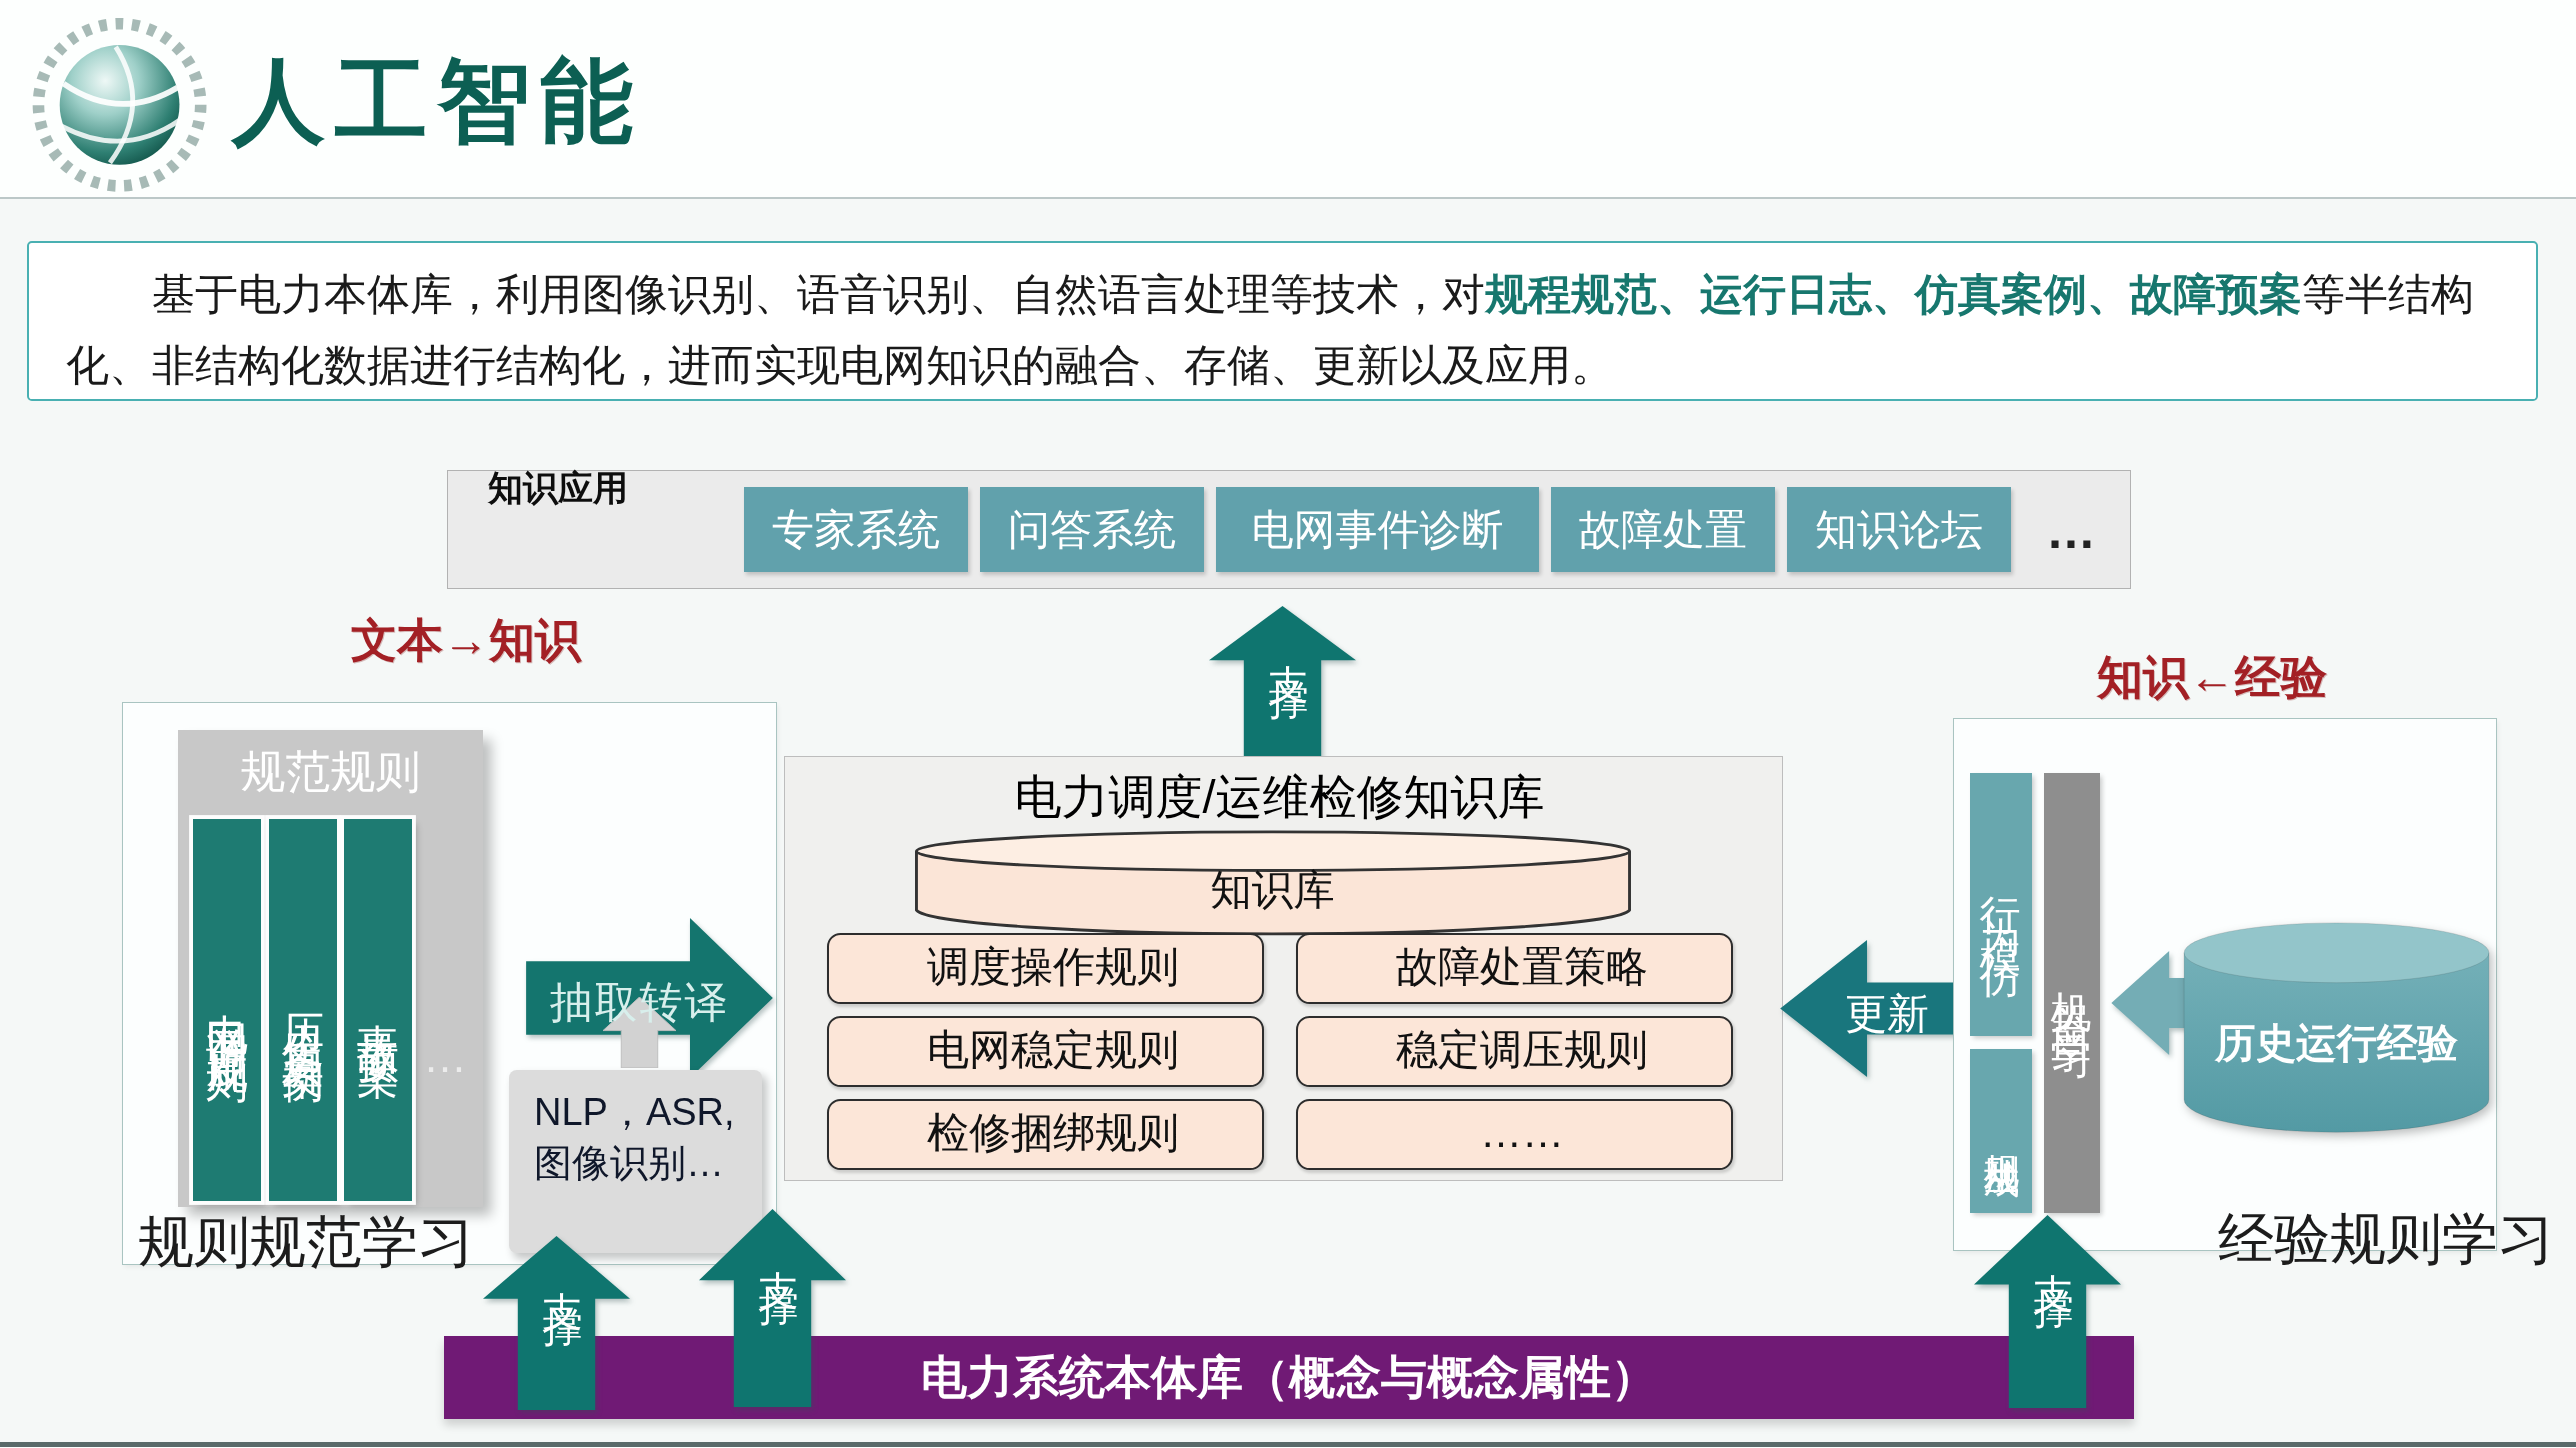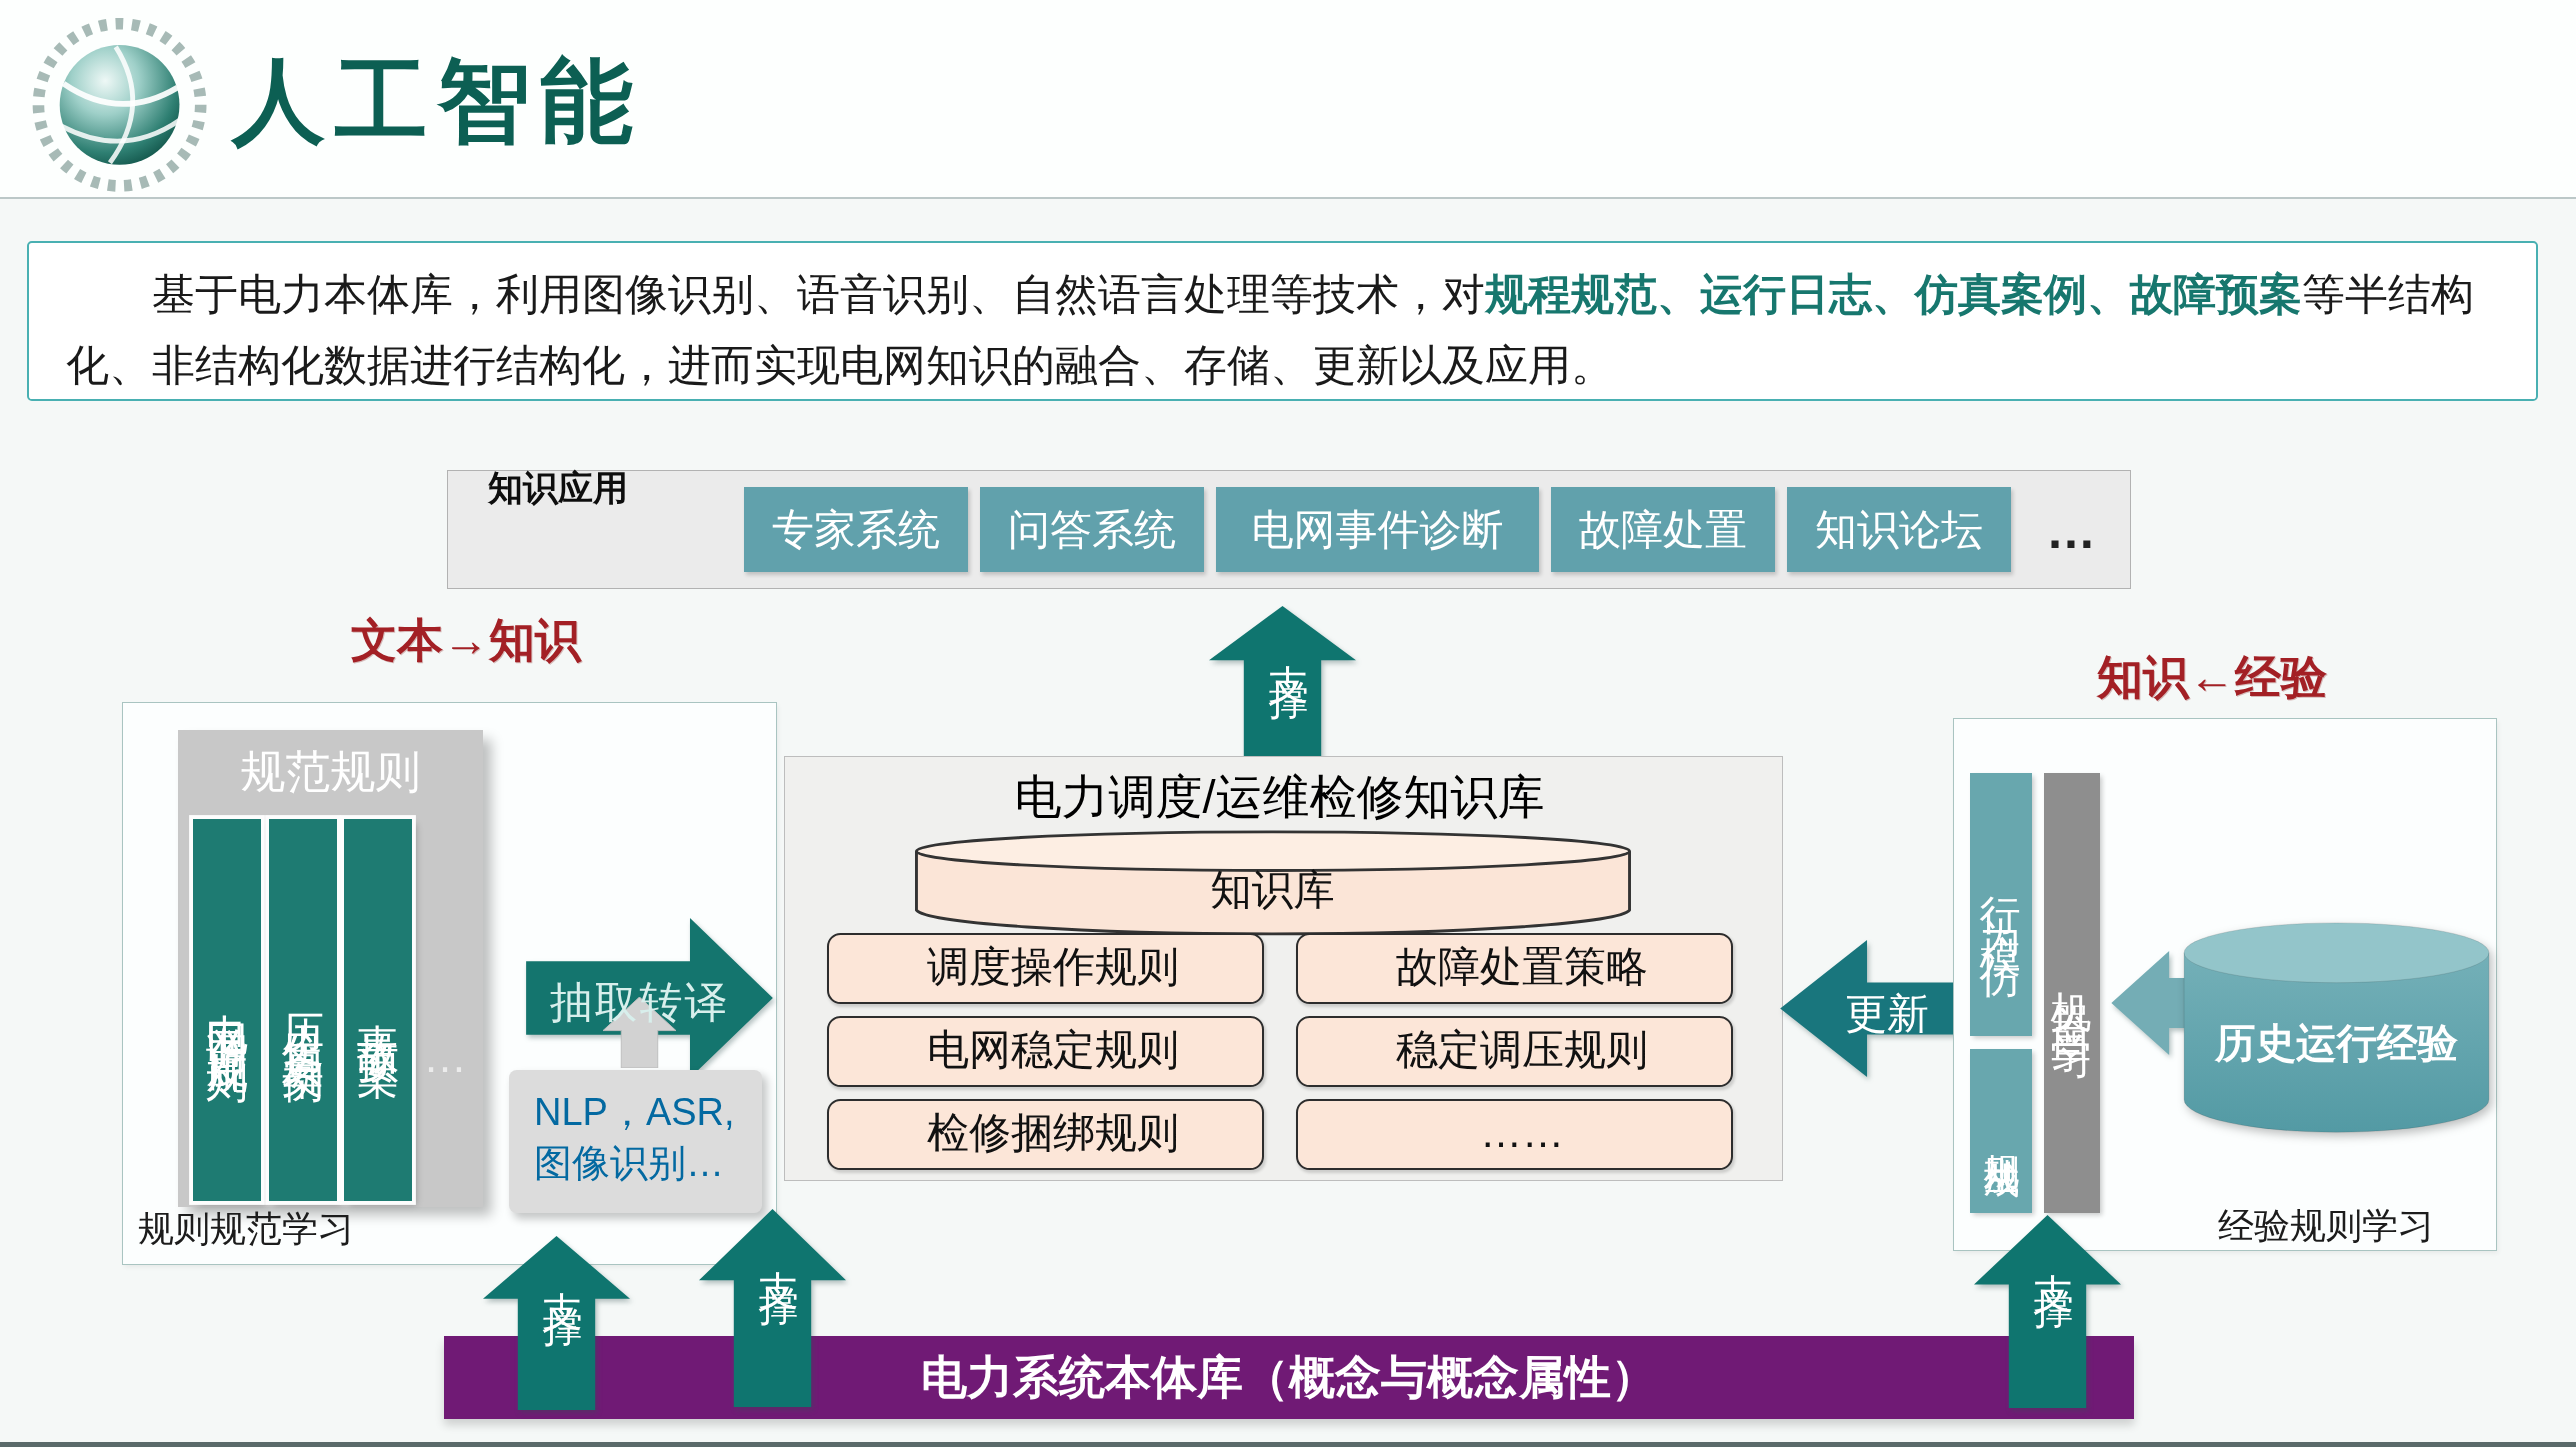--- a/index.html
+++ b/index.html
@@ -34,29 +34,29 @@
   .right-box{left:1953px;top:718px;width:544px;height:533px;}
   .center-box{left:784px;top:756px;width:999px;height:425px;background:#f0f0ee;border:1px solid #bdbdbd;box-sizing:border-box;}
   .center-title{left:784px;top:766px;width:991px;text-align:center;font-size:47px;font-weight:normal;color:#000;}
   .gray-panel{left:178px;top:730px;width:305px;height:477px;background:#c8c8c8;box-shadow:8.7px 8.7px 11.6px rgba(0,0,0,.25);}
   .panel-title{left:178px;top:742px;width:305px;text-align:center;font-size:45px;color:#fff;}
   .vcol{width:68px;height:382px;top:819px;background:#1e7b72;color:#fff;font-size:42px;
         writing-mode:vertical-rl;text-orientation:upright;letter-spacing:9.7px;
         display:flex;align-items:center;justify-content:center;
         box-shadow:0 0 0 3.9px #fdfdfd,4.8px 4.8px 6.8px rgba(0,0,0,.25);}
   .panel-dots{left:423px;top:1032px;font-size:44px;color:#ececec;letter-spacing:2.9px;}
-  .corner-label{font-size:36px;color:#1c1c1c;}
+  .corner-label{font-size:56px;color:#1c1c1c;}
   
   .rule{width:437px;height:71px;background:#fce6d8;border:2.9px solid #2d2d2d;border-radius:13.5px;
         box-sizing:border-box;text-align:center;line-height:64px;font-size:42px;color:#111;
         box-shadow:1.9px 2.9px 2.9px rgba(0,0,0,.15);padding-left:15px;}
   
-  .nlp-box{left:509px;top:1070px;width:253px;height:143px;background:#dcdcdc;border-radius:7.7px;
+  .nlp-box{left:509px;top:1070px;width:253px;height:183px;background:#dcdcdc;border-radius:7.7px;
            box-shadow:4.8px 5.8px 8.7px rgba(0,0,0,.22);padding:17.4px 0 0 25px;box-sizing:border-box;
-           font-size:38px;color:#0369a1;line-height:51px;}
+           font-size:38px;color:#0f172a;line-height:51px;}
   
   .vbar{width:62px;background:#68a7ae;color:#fff;writing-mode:vertical-rl;text-orientation:upright;
         display:flex;align-items:center;justify-content:center;box-shadow:2.9px 2.9px 4.8px rgba(0,0,0,.2);}
   .graybar{left:2044px;top:773px;width:56px;height:440px;background:#8e8e8e;color:#fff;
         writing-mode:vertical-rl;text-orientation:upright;font-size:41px;letter-spacing:13.5px;
         display:flex;align-items:center;justify-content:center;box-shadow:2.9px 2.9px 4.8px rgba(0,0,0,.2);}
   
   svg.arrow{position:absolute;filter:drop-shadow(2.9px 3.9px 2.9px rgba(50,80,80,.35));}
   .vlabel{color:#fff;font-size:40px;writing-mode:vertical-rl;text-orientation:upright;letter-spacing:15.5px;z-index:5;}
   .hlabel{color:#fff;font-size:42px;z-index:5;text-align:center;}

